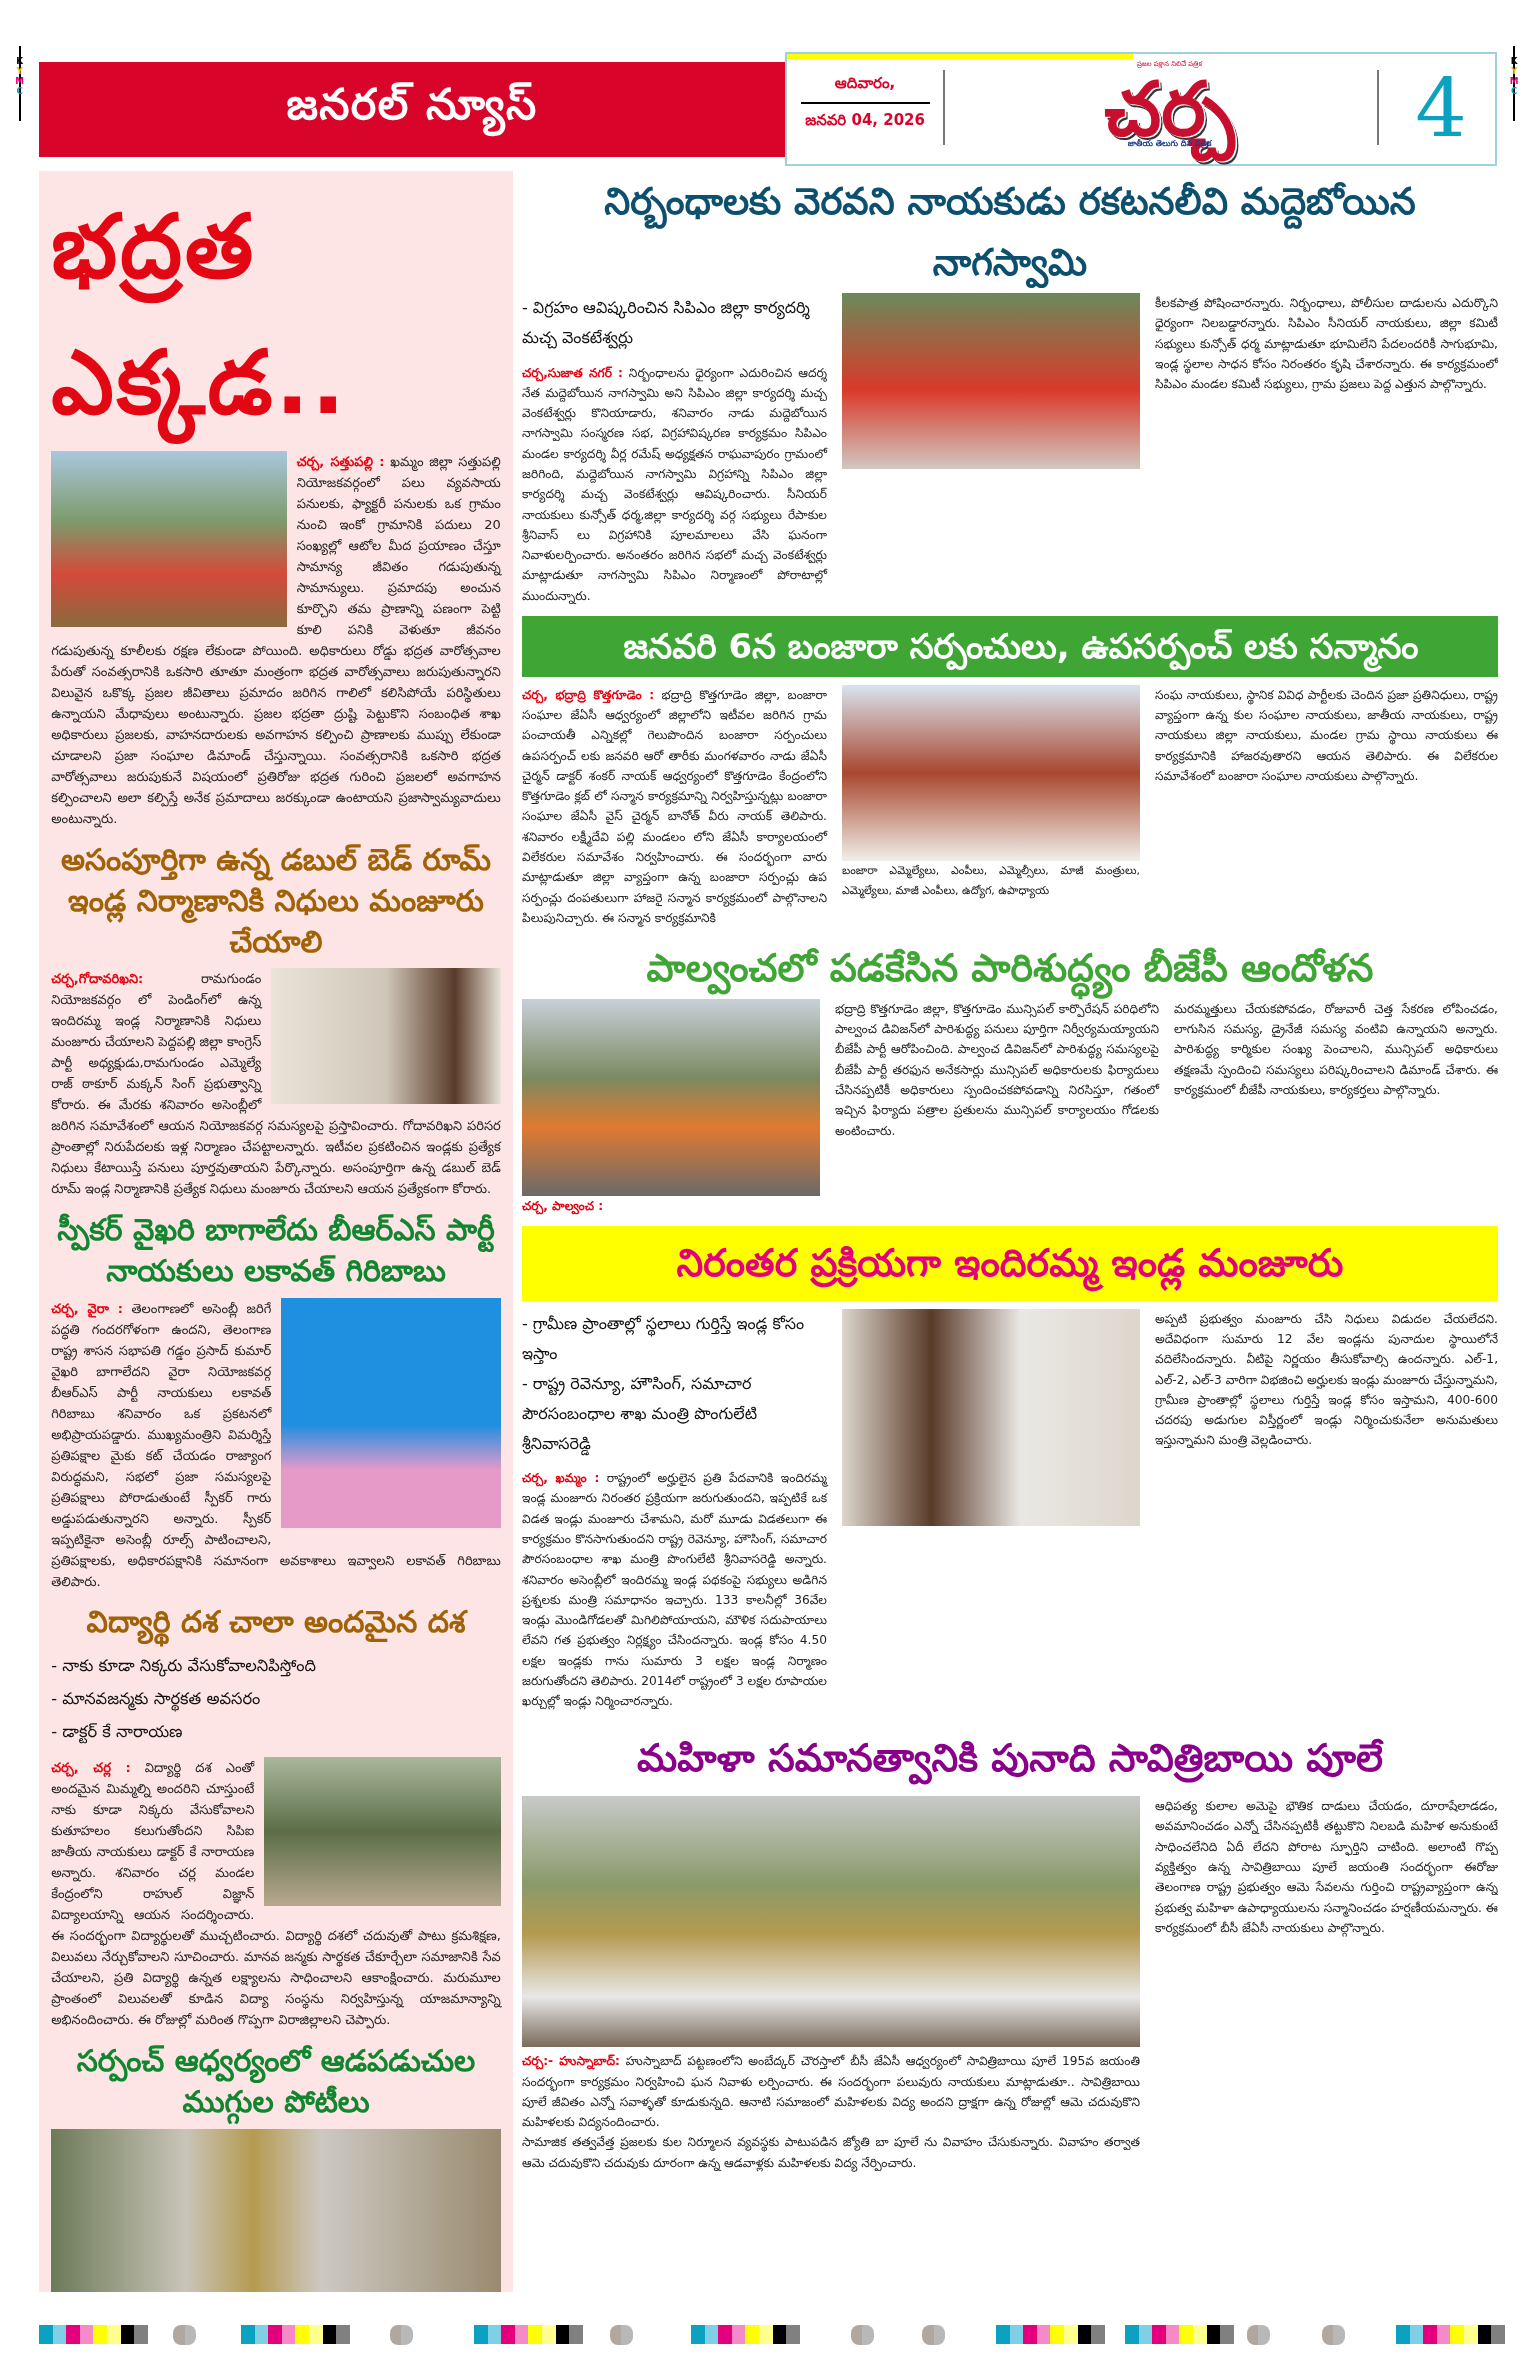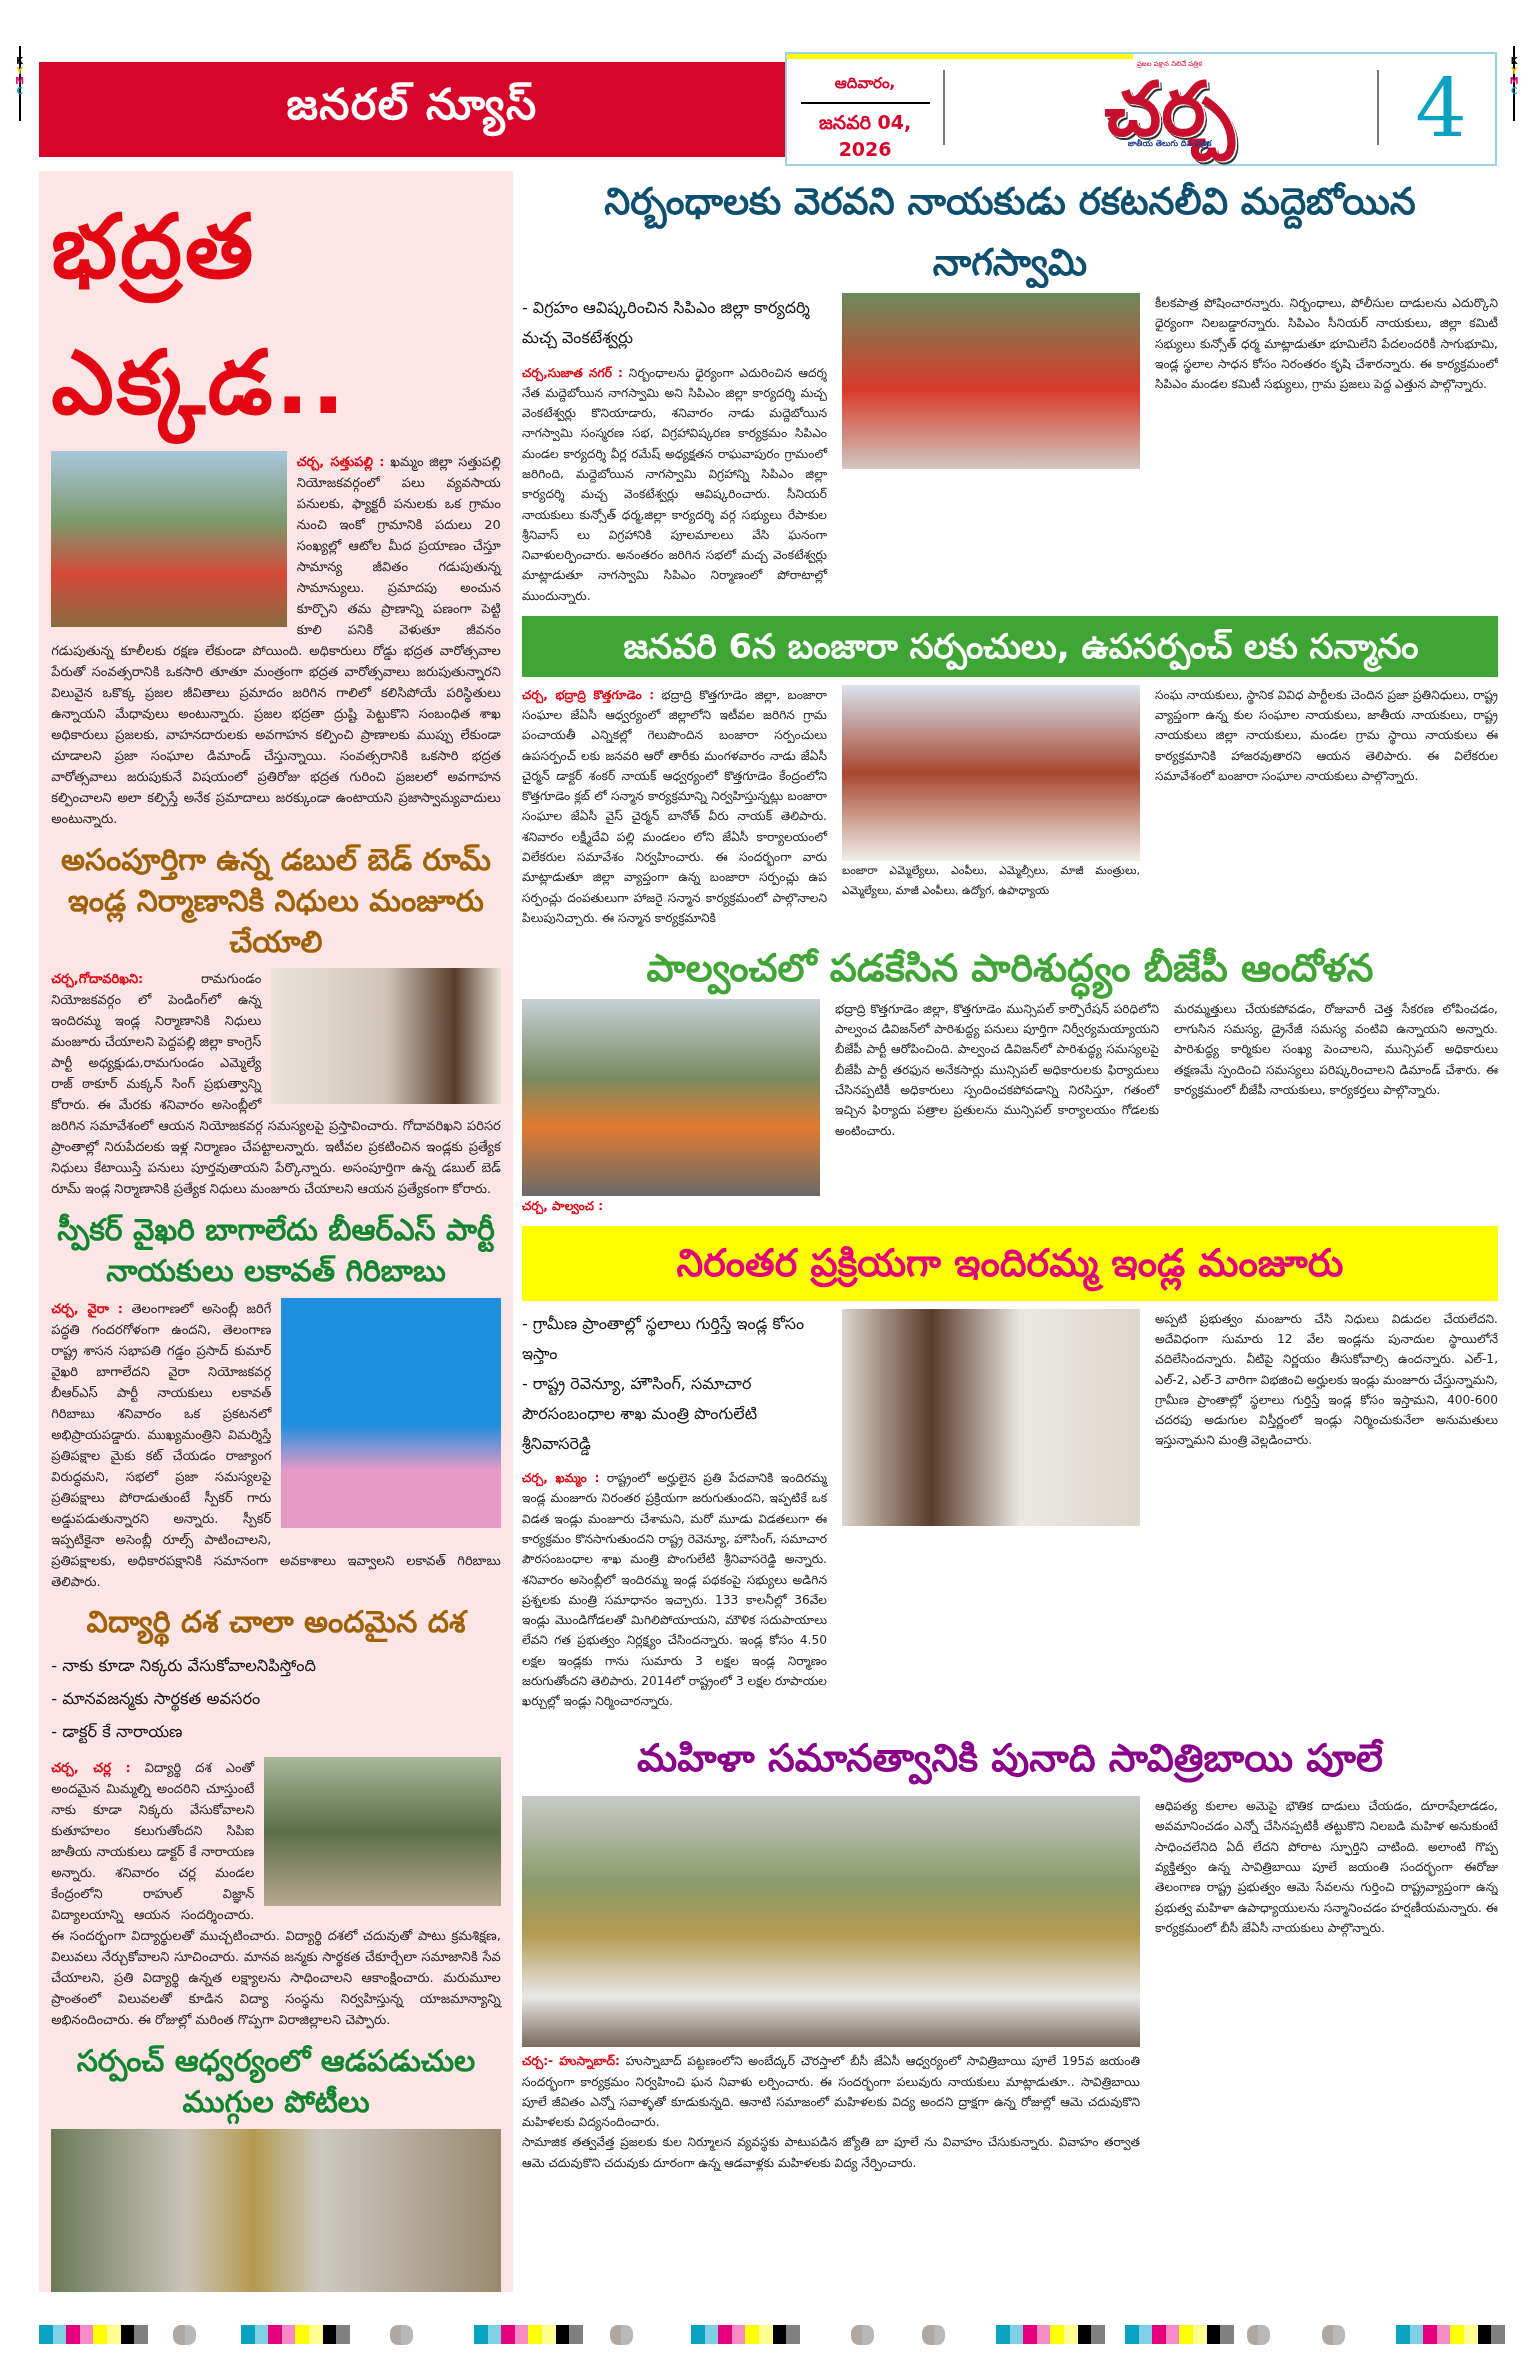--- a/index.html
+++ b/index.html
@@ -13,21 +13,21 @@
   .regmark .dots { position: absolute; top: 9.5px; left: 0; width: 9.5px; font-size: 8.8px; line-height: 10.2px; font-weight: bold; text-align: center; }
   .regmark .dots span { display: block; }
 
   .section-banner { position: absolute; left: 39px; top: 62px; width: 746px; height: 95px; background: #d90429; display: flex; align-items: center; justify-content: center; }
   .section-banner .txt { color: #fff; font-size: 43px; font-weight: bold; letter-spacing: 1.4px; }
 
   .masthead { position: absolute; left: 785px; top: 52px; width: 712px; height: 114px; border: 2px solid #9fd0e0; background: #fff; }
   .masthead .yellow-strip { position: absolute; left: 0; top: 0; width: 346px; height: 5.4px; background: #ffff00; }
   .masthead .date-block { position: absolute; left: 13.6px; top: 20.3px; width: 129px; text-align: center; color: #d90429; font-weight: bold; }
   .masthead .date-block .day { font-size: 15px; padding-bottom: 6.8px; border-bottom: 2.7px solid #000; }
-  .masthead .date-block .date { font-size: 19px; margin-top: 6.8px; }
+  .masthead .date-block .date { font-size: 15px; margin-top: 6.8px; }
   .masthead .divider { position: absolute; top: 16.3px; width: 2px; height: 75px; background: #777; }
   .masthead .divider.d1 { left: 156px; }
   .masthead .divider.d2 { left: 590px; }
   .masthead .logo { position: absolute; left: 298px; top: 6px; width: 169px; text-align: center; }
   .masthead .logo .tagline-top { font-size: 6.8px; color: #d90429; }
   .masthead .logo .name { font-size: 75px; line-height: 80px; font-weight: bold; color: #c8102e; text-shadow: 1.4px 1.4px 0 #fff, 2.7px 2.7px 0 #333; font-family: "DejaVu Serif", serif; }
   .masthead .logo .tagline-bottom { font-size: 8.1px; color: #1d3c8f; font-weight: bold; margin-top: -11px; }
   .masthead .page-num { position: absolute; left: 610px; top: 6.8px; width: 88px; font-size: 81px; line-height: 95px; color: #0aa2c0; font-family: "DejaVu Serif", serif; text-align: center; }
 
   

